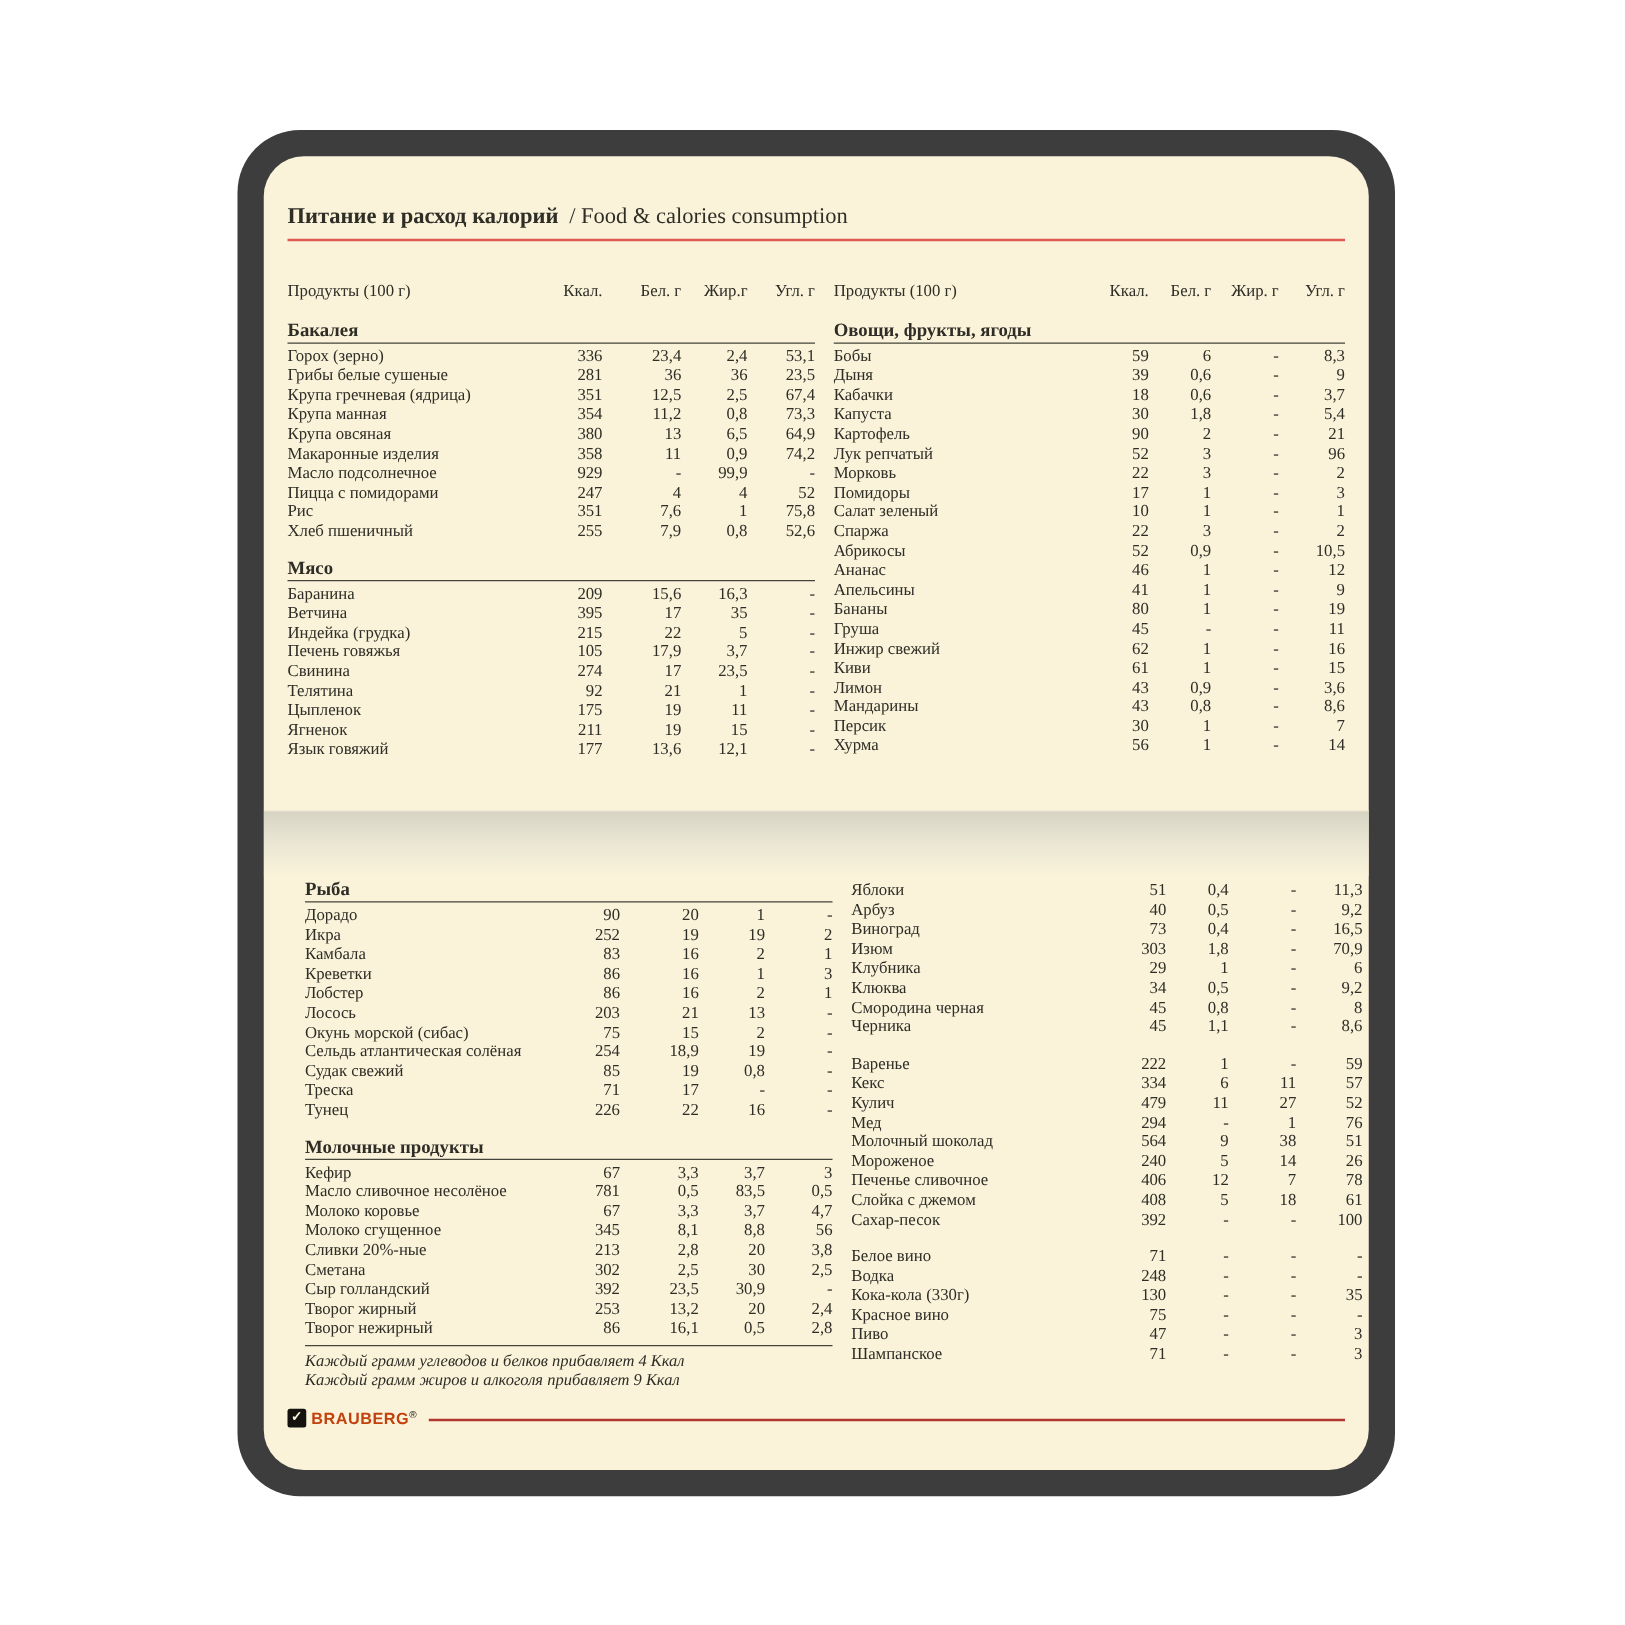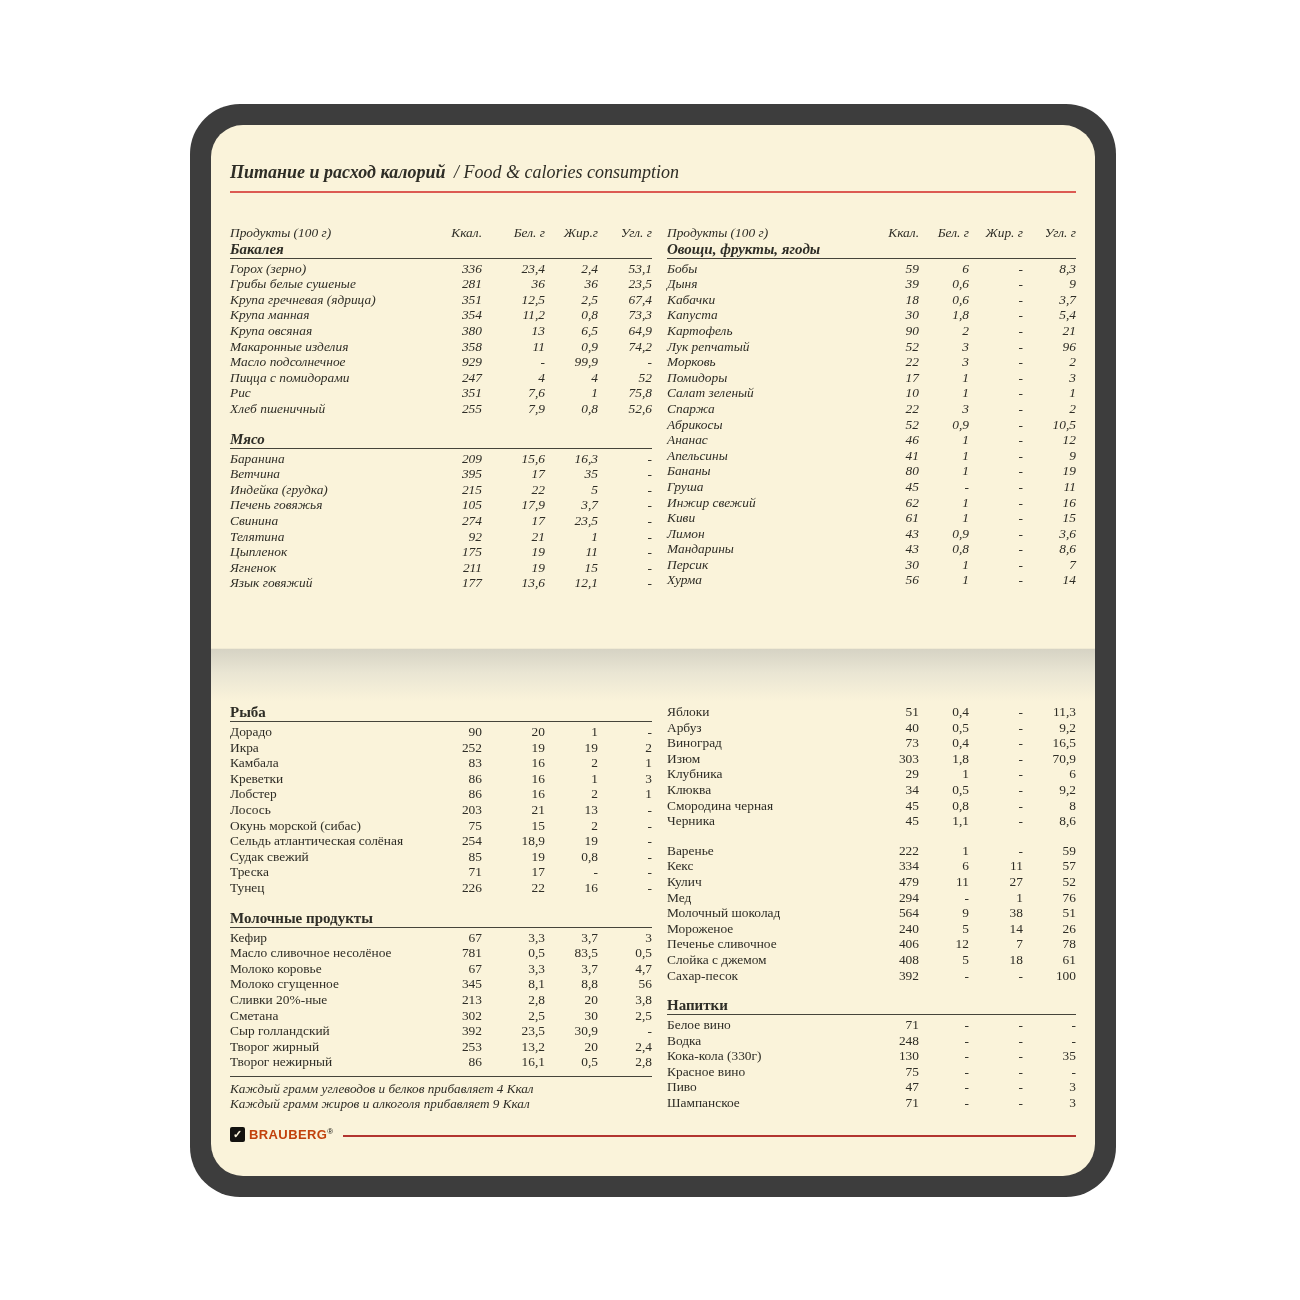--- a/index.html
+++ b/index.html
@@ -11,49 +11,49 @@
   .notebook{
     position:absolute;left:190px;top:104px;width:926px;height:1093px;
     background:var(--cover,#3d3d3d);border-radius:50px;
   }
   .page{
     position:absolute;left:21px;top:21px;right:21px;bottom:21px;
     background:var(--page,#faf3da);border-radius:32px;overflow:hidden;
   }
   .half-top{
     position:absolute;top:0;left:0;width:100%;height:453px;
-    box-sizing:border-box;padding:36px 19px 0 19px;font-style:italic;
+    box-sizing:border-box;padding:36px 19px 0 19px;
   }
   .seam{
     position:absolute;top:523px;left:0;width:100%;height:52px;
     border-top:1px solid #f0ead3;
     background:linear-gradient(180deg,#d6d3c4 0%,#e9e5d3 45%,#faf3da 100%);
   }
   .half-bottom{
     position:absolute;top:523px;left:0;width:100%;bottom:0;
-    box-sizing:border-box;padding:56px 19px 0 19px;
+    box-sizing:border-box;padding:56px 19px 0 33px;
   }
   .page-title{
     font-size:18px;line-height:22px;
     border-bottom:2px solid var(--accent,#dc5a52);
     padding-bottom:8px;white-space:nowrap;
   }
   .t-ru{font-weight:bold;}
   .t-en{margin-left:4px;}
   .cols{display:flex;gap:15px;margin-top:32px;}
   .half-bottom .cols{margin-top:0;}
   .col{min-width:0;}
   .col-l{width:422px;flex:none;}
   .col-r{width:409px;flex:none;}
   .grid-row{display:grid;font-size:13.4px;line-height:15.6px;}
   .col-l .grid-row{grid-template-columns:1fr 60px 63px 53px 54px;}
   .col-r .grid-row{grid-template-columns:1fr 60px 50px 54px 53px;}
   .grid-row .cell{white-space:nowrap;}
   .grid-row .num{text-align:right;}
-  .head-row{margin-bottom:0;}
+  .head-row{margin-bottom:16px;}
   .section-title{
     font-weight:bold;font-size:15px;line-height:16px;
     border-bottom:1.3px solid #45443a;padding-bottom:1px;margin-bottom:2px;
     white-space:nowrap;
   }
   .section + .section{margin-top:14px;}
   .footnotes{
     margin-top:6px;border-top:1.3px solid #45443a;padding-top:4px;
     font-style:italic;font-size:13.2px;line-height:15px;
   }
@@ -677,21 +677,20 @@
               </div>
               <div class="grid-row">
                 <span class="cell name">Сахар-песок</span>
                 <span class="cell num">392</span>
                 <span class="cell num">-</span>
                 <span class="cell num">-</span>
                 <span class="cell num">100</span>
               </div>
             </div>
             <div class="section">
-              <div class="section-title">Напитки</div>
               <div class="grid-row">
                 <span class="cell name">Белое вино</span>
                 <span class="cell num">71</span>
                 <span class="cell num">-</span>
                 <span class="cell num">-</span>
                 <span class="cell num">-</span>
               </div>
               <div class="grid-row">
                 <span class="cell name">Водка</span>
                 <span class="cell num">248</span>

